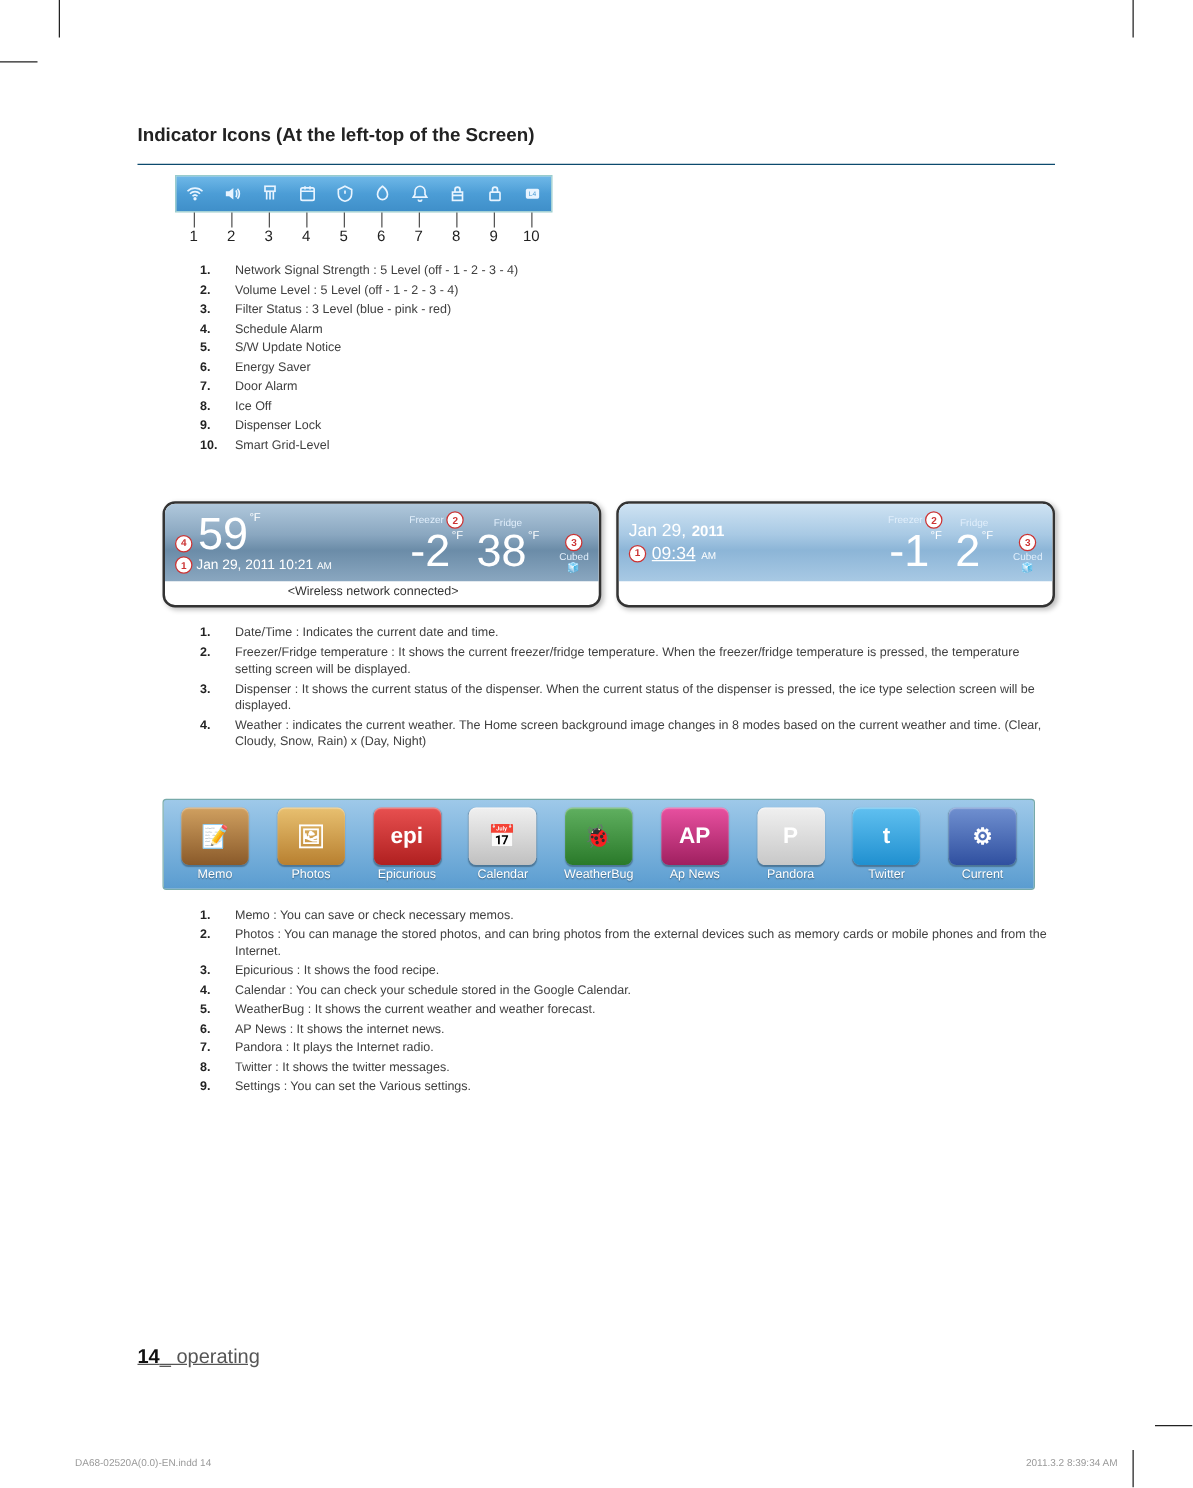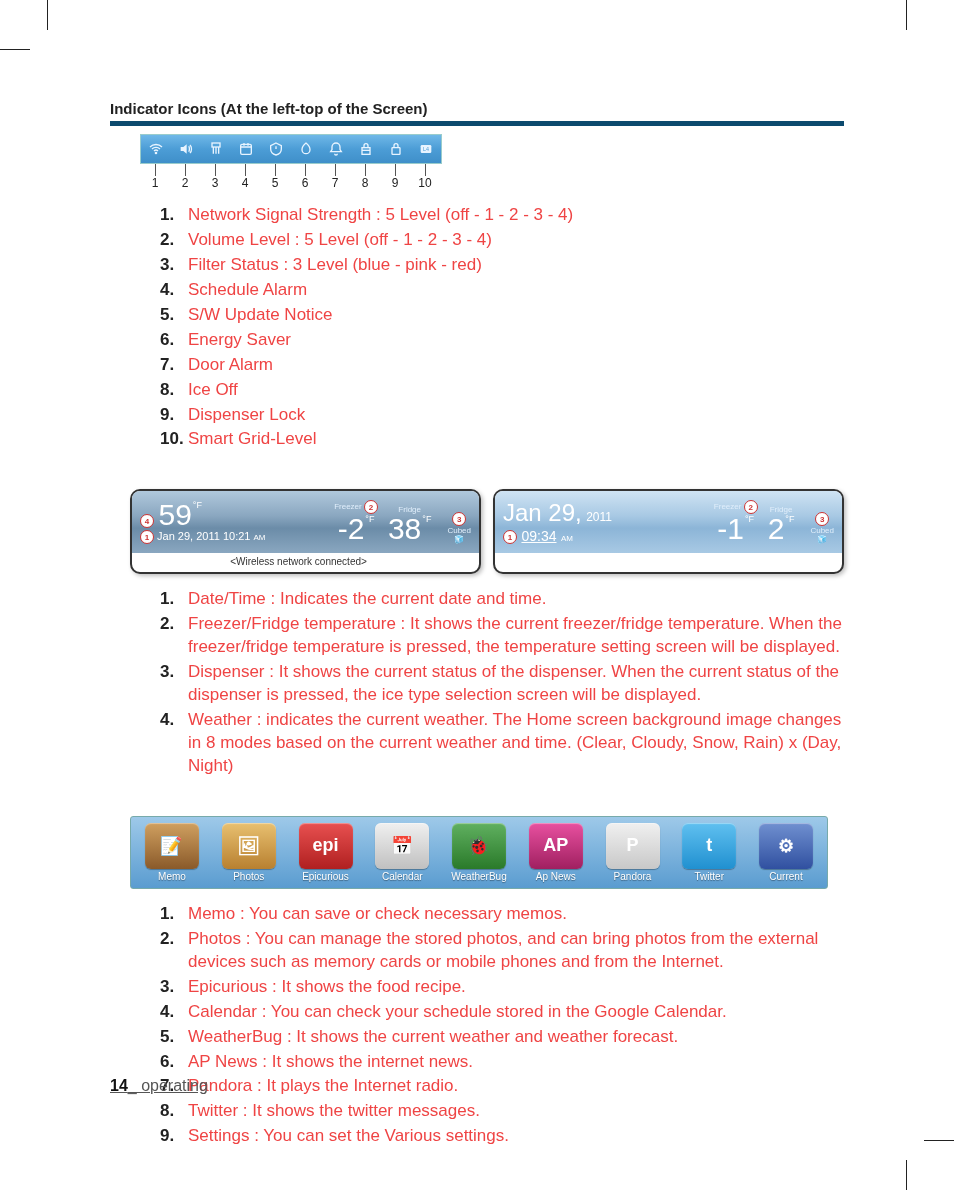--- a/index.html
+++ b/index.html
@@ -26,22 +26,22 @@
   .crop.tl-h { left: 0; top: 49px; width: 30px; height: 1px; }
   .crop.tr-v { right: 47px; top: 0; width: 1px; height: 30px; }
   .crop.br-v { right: 47px; bottom: 0; width: 1px; height: 30px; }
   .crop.br-h { right: 0; bottom: 49px; width: 30px; height: 1px; }
 
   h2.section {
     font-size: 15px;
     font-weight: bold;
     color: #222;
     margin: 0 0 6px 0;
-    border-bottom: 5px solid #0c4a6e;
-    padding-bottom: 4px;
+    border-bottom: 1px solid #0c4a6e;
+    padding-bottom: 14px;
   }
   .icon-strip-wrap {
     margin-top: 8px;
     margin-left: 30px;
   }
   .icon-strip {
     display: flex;
     background: linear-gradient(#6fb8e8, #4c9dd6 50%, #3f8fc9);
     border: 1px solid #9cc;
     height: 28px;
@@ -75,22 +75,22 @@
     flex: 1;
     text-align: center;
     font-size: 12px;
     color: #222;
   }
   ol.num-list {
     margin: 14px 0 0 0;
     padding: 0 0 0 50px;
     list-style: none;
     counter-reset: item;
-    font-size: 17px;
-    color: #ef4444;
+    font-size: 10px;
+    color: #404040;
   }
   ol.num-list > li {
     counter-increment: item;
     margin: 2px 0;
     line-height: 1.35;
     position: relative;
     padding-left: 28px;
   }
   ol.num-list > li::before {
     content: counter(item) ".";
@@ -131,21 +131,21 @@
   .panel.disconnected .display {
     background: linear-gradient(#cfe3f3, #a8c9e4 40%, #8cb5d7 60%, #a8c9e4);
   }
   .panel .caption {
     font-size: 10px;
     text-align: center;
     padding: 3px 14px 5px 0;
     color:#333;
   }
   .display .big {
-    font-size: 30px;
+    font-size: 36px;
     font-weight: 300;
     line-height: 1;
   }
   .display .unit {
     font-size: 9px;
     vertical-align: top;
     margin-left:1px;
   }
   .display .dt-wrap { display:flex; flex-direction:column; }
   .display .dt-date {font-size:11px;   }
@@ -166,21 +166,21 @@
     width:12px;height:12px;
     border:1px solid #c33;
     border-radius:50%;
     background:#fff;
     color:#c33;
     font-size:8px;
     align-items:center;justify-content:center;
     font-weight:bold;
     vertical-align:middle;
   }
-  .display .date-big{ font-size:24px; font-weight:300;}
+  .display .date-big{ font-size:14px; font-weight:300;}
   .display .time-line{ font-size:14px;text-decoration:underline;}
   .display .ampm{font-size:8px;}
 
   
   .menu-bar {
     margin-top: 8px;
     margin-left:20px;
     width: 680px;
     background: linear-gradient(#9ec9e9, #5a9cd0);
     border: 1px solid #7aa;
@@ -413,21 +413,21 @@
         </div>
       </div>
       <div class="caption">&lt;Wireless network connected&gt;</div>
     </div>
 
     <div class="panel disconnected">
       <div class="display">
         <div class="dt-wrap">
           <div>
             <span class="date-big">Jan 29,</span>
-            <span style="font-size:12px;">2011</span>
+            <span style="font-size:12px;font-weight:bold;">2011</span>
           </div>
           <div>
             <span class="circle-badge">1</span>
             <span class="time-line">09:34</span>
             <span class="ampm">AM</span>
           </div>
         </div>
         <div class="temps">
           <div class="temp-col">
             <div class="temp-label"><span>Freezer</span> <span class="circle-badge">2</span></div>
@@ -501,13 +501,17 @@
       <li>WeatherBug : It shows the current weather and weather forecast.</li>
       <li>AP News : It shows the internet news.</li>
       <li>Pandora : It plays the Internet radio.</li>
       <li>Twitter : It shows the twitter messages.</li>
       <li>Settings : You can set the Various settings.</li>
     </ol>
 
   <div class="footer-pg">
     <b>14</b><span>_ operating</span>
   </div>
+  <div class="footer-meta">
+    <span>DA68-02520A(0.0)-EN.indd   14</span>
+    <span>2011.3.2   8:39:34 AM</span>
+  </div>
 </div>
 
 </body></html>

